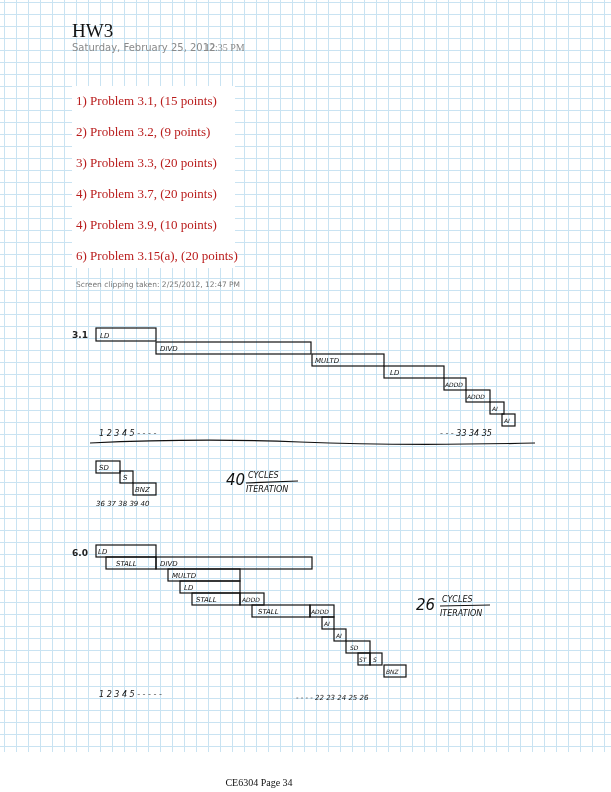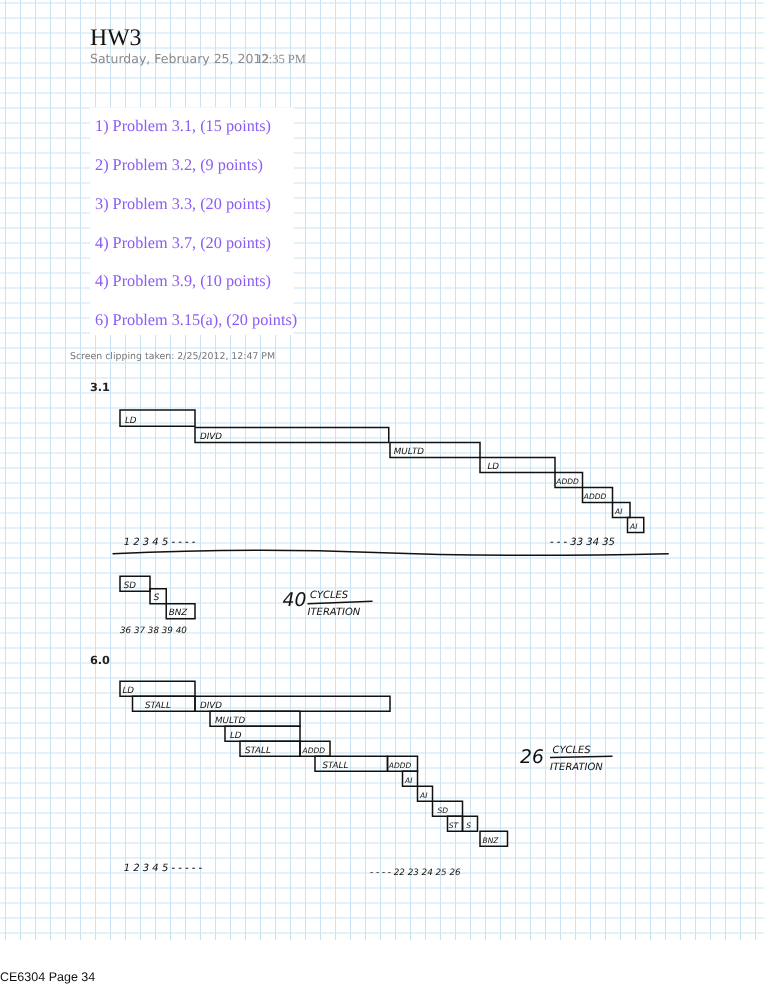--- a/index.html
+++ b/index.html
@@ -7,26 +7,26 @@
          font-family:"Liberation Sans", sans-serif; }
   .grid { position:absolute; left:0; top:0; width:611px; height:752px;
     background-image:
       linear-gradient(to right, #c9e3f2 1px, transparent 1px),
       linear-gradient(to bottom, #c9e3f2 1px, transparent 1px);
     background-size:12px 12px; background-position:4px 2px; }
   .title { position:absolute; left:72px; top:20px; font-size:19px; color:#111; font-family:Liberation Serif, serif; }
   .date { position:absolute; left:72px; top:42px; font-size:10px; color:#8a8a8a; font-family:"DejaVu Sans", sans-serif;text-align:right; }
   .time { position:absolute; left:205px; top:42px; font-size:10px; color:#8a8a8a; font-family:Liberation Serif, serif; }
   .clip { position:absolute; left:72px; top:86px; width:163px; height:182px; background:#fff; }
-  .prob { position:absolute; left:76px; font-family:"Liberation Serif", serif; font-size:13px; color:#8b5cf6; white-space:nowrap; }
-  .clipnote { position:absolute; left:56px; top:280px; font-size:7.5px; color:#777; font-family:"DejaVu Sans", sans-serif; }
-  .sec { position:absolute; left:72px; font-size:9px; font-weight:bold; color:#222; font-family:"DejaVu Sans", sans-serif; }
+  .prob { position:absolute; left:76px; font-family:"Liberation Serif", serif; font-size:13px; color:#b91c1c; white-space:nowrap; }
+  .clipnote { position:absolute; left:76px; top:280px; font-size:7.5px; color:#777; font-family:"DejaVu Sans", sans-serif; }
+  .sec { position:absolute; left:72px; font-size:9px; font-weight:bold; color:#222; font-family:"DejaVu Sans", sans-serif;margin-top:24px; }
   svg.hand { position:absolute; left:0; top:0; }
   .hw { font-family:"DejaVu Sans", sans-serif; font-style:italic; fill:#111; }
-  .footer { position:absolute; left:0; width:518px; top:777px; text-align:left; font-family:Liberation Sans, sans-serif; font-size:10px; color:#111; }
+  .footer { position:absolute; left:0; width:518px; top:777px; text-align:center; font-family:Liberation Serif, serif; font-size:10px; color:#111; }
 </style>
 </head>
 <body>
 
 <div class="grid"></div>
 
 <div class="title">HW3</div>
 <div class="date">Saturday, February 25, 2012</div>
 <div class="time">12:35 PM</div>
 

